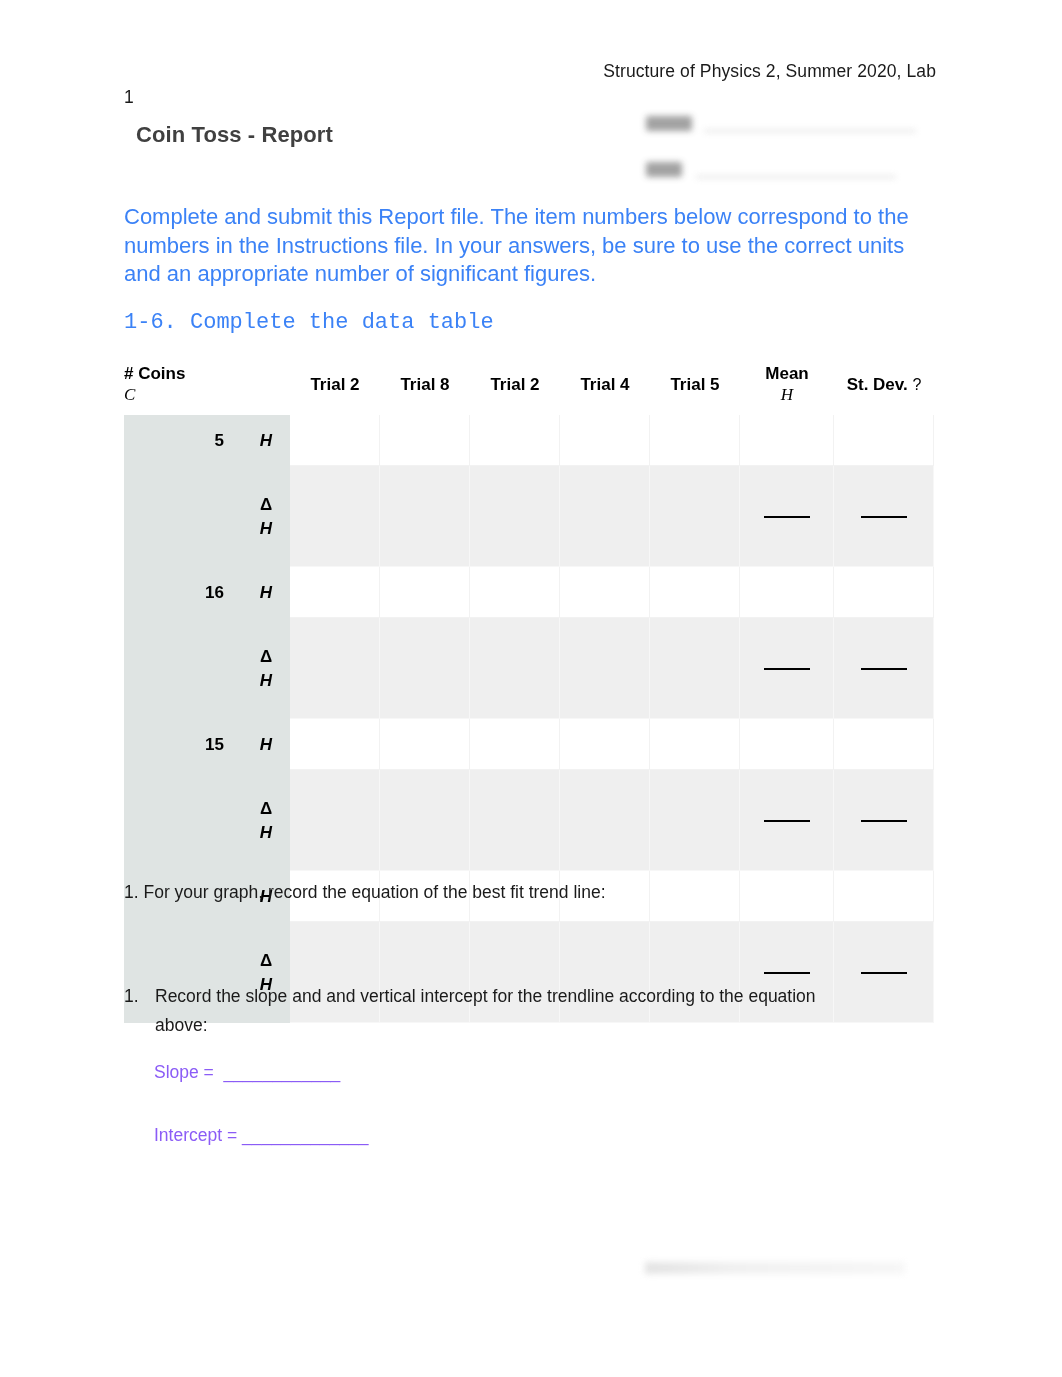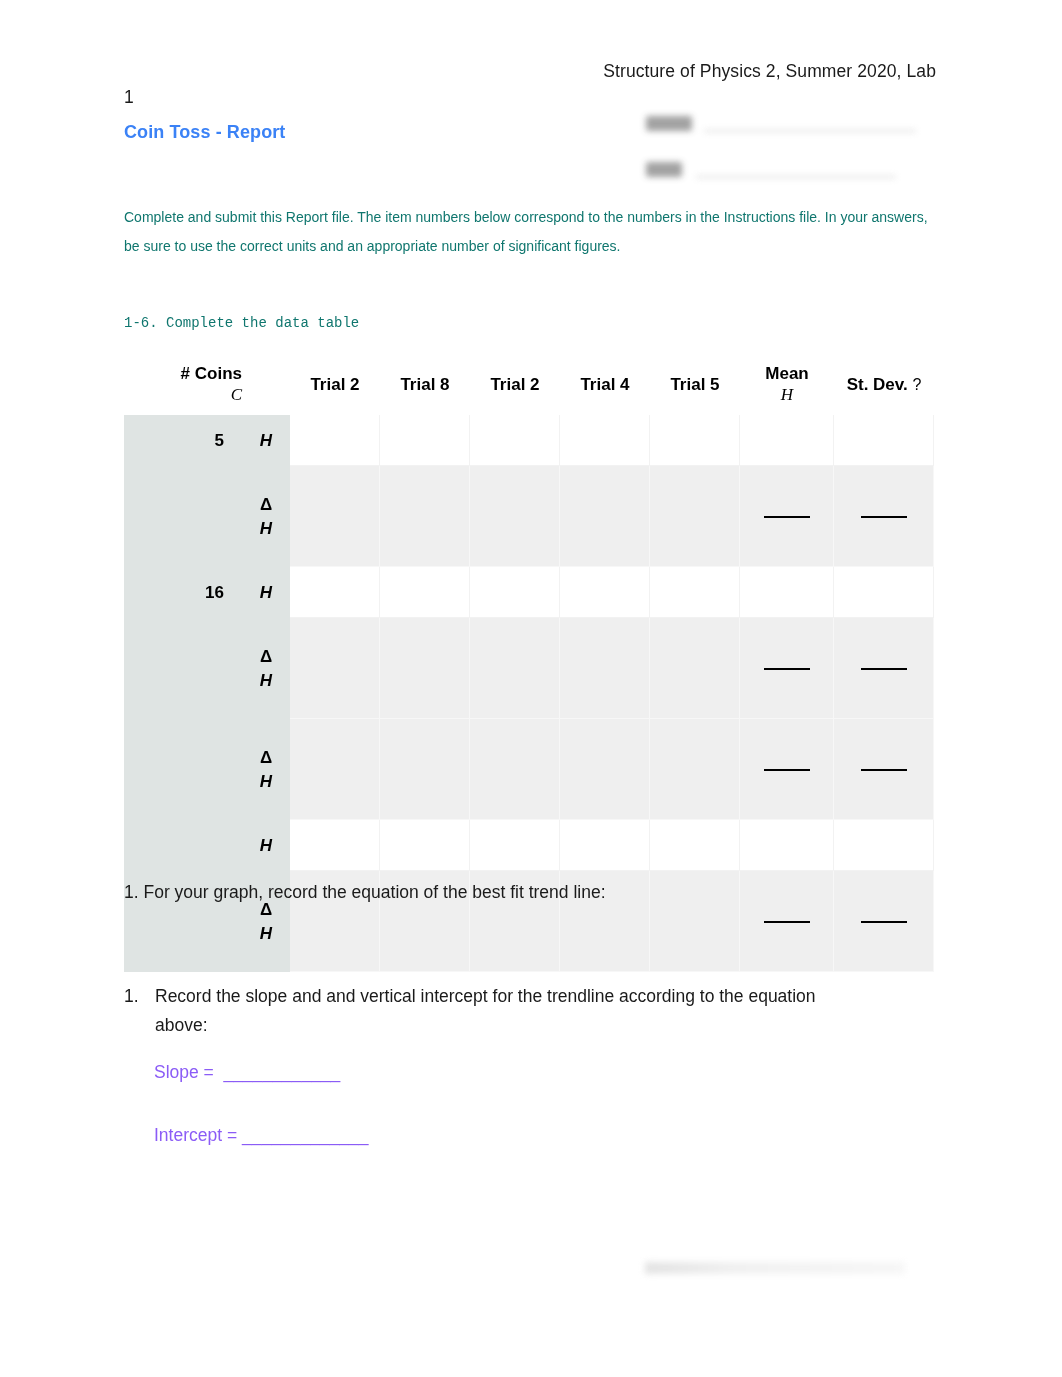--- a/index.html
+++ b/index.html
@@ -40,25 +40,25 @@
   }
   .header-line-2 {
     text-align: left;
     font-size: 17.5px;
     line-height: 26px;
     color: #1a1a1a;
   }
 
   .doc-title {
     position: absolute;
-    left: 124px;
+    left: 136px;
     top: 122px;
-    font-size: 18px;
+    font-size: 22px;
     font-weight: bold;
-    color: #3b82f6;
+    color: #404040;
     letter-spacing: 0.1px;
   }
 
   
   .redacted-block {
     position: absolute;
     left: 640px;
     top: 105px;
     width: 290px;
     height: 88px;
@@ -88,23 +88,23 @@
     background: #d7d7d7;
   }
   .redacted-row.r1 .redacted-rule { left: 58px; width: 212px; }
   .redacted-row.r2 .redacted-rule { left: 50px; width: 200px; }
 
   
   .para {
     position: absolute;
     left: 124px;
     width: 818px;
-    font-size: 14px;
+    font-size: 22px;
     line-height: 28.5px;
-    color: #0f766e;
+    color: #3b82f6;
   }
   .para-intro { top: 203px; }
   .para-item16 { top: 309px; font-family: Liberation Mono, monospace; }
 
   
   .table-wrap {
     position: absolute;
     left: 124px;
     top: 353px;
     width: 810px;
@@ -139,21 +139,21 @@
     line-height: 21px;
   }
   thead th .sub-italic {
     display: block;
     font-family: "Liberation Serif", serif;
     font-style: italic;
     font-weight: normal;
     font-size: 17px;
     line-height: 21px;
   }
-  thead th.th-coins { text-align: right; }
+  thead th.th-coins { text-align: left; }
   thead th.th-sd .sd-q {
     font-weight: normal;
     font-size: 16px;
   }
 
   tbody td.cell-coins {
     background: #dfe4e3;
     text-align: right;
     padding-right: 18px;
     font-size: 17px;
@@ -366,20 +366,33 @@
               <span class="sym-h">H</span>
             </td>
             <td class="cell-data"></td>
             <td class="cell-data"></td>
             <td class="cell-data"></td>
             <td class="cell-data"></td>
             <td class="cell-data"></td>
             <td class="cell-data"><span class="na-dash"></span></td>
             <td class="cell-data"><span class="na-dash"></span></td>
           </tr>
+          <tr class="row-h">
+            <td class="cell-coins">15</td>
+            <td class="cell-sym">
+              <span class="sym-h">H</span>
+            </td>
+            <td class="cell-data"></td>
+            <td class="cell-data"></td>
+            <td class="cell-data"></td>
+            <td class="cell-data"></td>
+            <td class="cell-data"></td>
+            <td class="cell-data"></td>
+            <td class="cell-data"></td>
+          </tr>
           <tr class="row-dh">
             <td class="cell-coins"></td>
             <td class="cell-sym">
               <span class="sym-delta">Δ</span>
               <span class="sym-h">H</span>
             </td>
             <td class="cell-data"></td>
             <td class="cell-data"></td>
             <td class="cell-data"></td>
             <td class="cell-data"></td>

